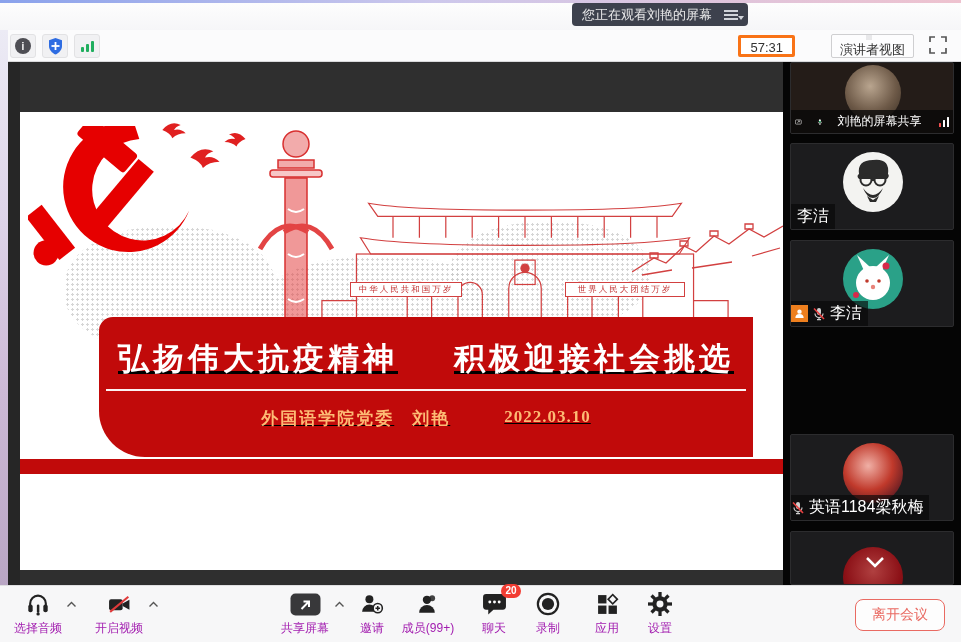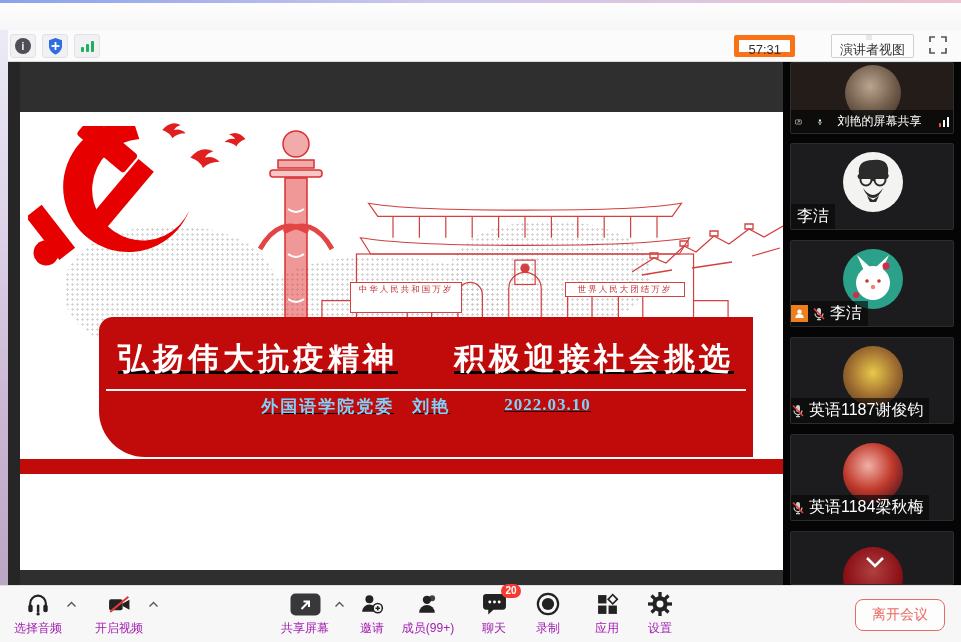--- a/index.html
+++ b/index.html
@@ -24,21 +24,21 @@
   .statusbar { position:absolute; left:0; top:30px; width:961px; height:32px;
               background:#fbfbfc; border-bottom:1px solid #d9d9db; }
   .chips { position:absolute; left:10px; top:4px; display:flex; gap:6px; }
   .chip { width:26px; height:24px; background:#f1f1f3; border:1px solid #e2e2e4;
           border-radius:3px; display:flex; align-items:center; justify-content:center; cursor:pointer; }
   .info-circle { width:16px; height:16px; border-radius:50%; background:#4e4e54; color:#fff;
           font-size:10px; font-weight:bold; display:flex; align-items:center; justify-content:center; }
   .sigbars { display:flex; align-items:flex-end; gap:2px; }
   .sigbars b { display:block; width:3px; background:#1fae5e; border-radius:1px; }
   .timer-box { position:absolute; right:166px; top:5px; height:22px; background:#fff;
-          border:5px solid #f97316; border-radius:2px; padding:2px 9px; font-size:13px; color:#333; }
+          border:3px solid #f97316; border-radius:2px; padding:2px 9px; font-size:13px; color:#333; }
   .view-box { position:absolute; right:47px; top:4px; height:24px; display:flex; align-items:center;
           gap:6px; border:1px solid #cfcfd1; background:#fdfdfe; border-radius:2px;
           padding:0 8px; font-size:13px; color:#333; cursor:pointer;flex-direction:column; }
   .view-icon { position:relative; width:13px; height:12px; background:#4b4b4d; }
   .view-icon::after { content:""; position:absolute; left:0; top:0; width:6px; height:5px; background:#e8e8ea; }
   .caret-down { width:0; height:0; border-left:4px solid transparent; border-right:4px solid transparent;
           border-top:5px solid #666; }
   .fullscreen-btn { position:absolute; right:14px; top:6px; cursor:pointer; }
 
   
@@ -57,21 +57,21 @@
 
   .gate-banner { position:absolute; border:1px solid #d24040; color:#c23333; font-size:8.5px;
           line-height:13px; text-align:center; letter-spacing:2px; background:#fff; overflow:hidden; }
 
   .red-banner { position:absolute; left:79px; top:205px; width:654px; height:140px;
           background:#c10a0a; border-radius:14px 0 0 46px; z-index:5;text-decoration:underline; }
   .slide-title { margin-top:21px; display:flex; justify-content:center; gap:56px;
           color:#fff; font-size:31px; font-weight:bold; letter-spacing:4px;
           font-family:"Liberation Serif", serif; white-space:nowrap; }
   .title-underline { width:640px; height:2px; background:#fff; opacity:.95; margin:9px auto 0 auto; }
-  .slide-subtitle { margin-top:4px; display:flex; justify-content:center; color:#7dd3fc;
+  .slide-subtitle { margin-top:16px; display:flex; justify-content:center; color:#fdba74;
           font-size:17px; font-weight:bold; letter-spacing:2px;
           font-family:"Liberation Serif", serif; white-space:nowrap; }
   .sub-name { margin-left:18px; }
   .sub-date { margin-left:54px; letter-spacing:1px; }
   .red-strip { position:absolute; left:0; top:347px; width:763px; height:15px; background:#c10a0a; z-index:4; }
 
   
   .sidebar { position:absolute; left:783px; top:62px; width:178px; height:523px; background:#050505; }
   .tile { position:absolute; left:7px; width:164px; background:#1c1c1e; border:1px solid #2c2c2e;
           border-radius:2px; overflow:hidden; cursor:pointer; }
@@ -101,20 +101,29 @@
           border:1px solid #e96a62; border-radius:8px; color:#e96a62; font-size:14px;
           display:flex; align-items:center; justify-content:center; cursor:pointer; }
 </style>
 </head>
 <body>
 
 <div class="app">
 
   <div class="titlebar">
     <div class="titlebar-edge"></div>
+    <div class="watch-badge">
+      <span>您正在观看刘艳的屏幕</span>
+      <span class="hamb">
+          <i></i>
+          <i></i>
+          <i></i>
+          <em></em>
+        </span>
+    </div>
   </div>
 
   <div class="statusbar">
     <div class="chips">
       <div class="chip">
         <span class="info-circle">i</span>
       </div>
       <div class="chip">
         <svg width="15" height="17" viewBox="0 0 15 17">
           <path d="M7.5 0 L14 2.3 V8 C14 12 11 14.8 7.5 16.6 C4 14.8 1 12 1 8 V2.3 Z" fill="#2e6ce2"></path>
@@ -201,21 +210,21 @@
           <path d="M84 130 V106 A12 12 0 0 1 108 106 V130"></path>
           <path d="M134 130 V106 A12 12 0 0 1 158 106 V130"></path>
           <path d="M184 130 V100 A16 16 0 0 1 216 100 V130"></path>
           <path d="M242 130 V106 A12 12 0 0 1 266 106 V130"></path>
           <path d="M292 130 V106 A12 12 0 0 1 316 106 V130"></path>
           <rect x="190" y="72" width="20" height="24"></rect>
           <circle cx="200" cy="80" r="4" fill="#d24040"></circle>
         </g>
       </svg>
 
-      <div class="gate-banner" style="left:330px; top:170px; width:112px; height:31px;">中华人民共和国万岁</div>
+      <div class="gate-banner" style="left:330px; top:170px; width:112px; height:15px;">中华人民共和国万岁</div>
       <div class="gate-banner" style="left:545px; top:170px; width:120px; height:15px;">世界人民大团结万岁</div>
 
       <svg style="position:absolute; left:612px; top:106px;" width="151" height="58" viewBox="0 0 151 58">
         <g stroke="#d24040" fill="none" stroke-width="1.3">
           <path d="M0 54 L22 40 L34 45 L52 28 L64 34 L82 18 L97 26 L117 11 L132 19 L151 8"></path>
           <path d="M18 40 h8 v-5 h-8 z M48 28 h8 v-5 h-8 z M78 18 h8 v-5 h-8 z M113 11 h8 v-5 h-8 z"></path>
           <path d="M10 57 L40 52 M60 50 L100 44 M120 38 L148 30"></path>
         </g>
       </svg>
 
@@ -297,32 +306,20 @@
         </span>
         <svg width="14" height="14" viewBox="0 0 14 14">
           <rect x="5" y="1" width="4" height="7" rx="2" fill="#cfcfcf"></rect>
           <path d="M3 6.5 a4 4 0 0 0 8 0 M7 10.5 V12 M5 12.6 h4" stroke="#cfcfcf" stroke-width="1.2" fill="none"></path>
           <line x1="2" y1="1.5" x2="12" y2="12" stroke="#e84040" stroke-width="1.6"></line>
         </svg>
         <span>李洁</span>
       </div>
     </div>
 
-    <div class="tile" style="top:275px; height:87px;">
-      <div class="avatar" style="left:52px; top:8px; width:60px; height:60px;
-           background:radial-gradient(circle at 50% 45%, #e8c84a, #9c6a30 55%, #4a3220);"></div>
-      <div class="tile-nametag">
-        <svg width="14" height="14" viewBox="0 0 14 14">
-          <rect x="5" y="1" width="4" height="7" rx="2" fill="#cfcfcf"></rect>
-          <path d="M3 6.5 a4 4 0 0 0 8 0 M7 10.5 V12 M5 12.6 h4" stroke="#cfcfcf" stroke-width="1.2" fill="none"></path>
-          <line x1="2" y1="1.5" x2="12" y2="12" stroke="#e84040" stroke-width="1.6"></line>
-        </svg>
-        <span>英语1187谢俊钧</span>
-      </div>
-    </div>
 
     <div class="tile" style="top:372px; height:87px;">
       <div class="avatar" style="left:52px; top:8px; width:60px; height:60px;
            background:radial-gradient(circle at 42% 38%, #f0b0a6, #c0392b 48%, #5a1a22 82%, #2a1214);"></div>
       <div class="tile-nametag">
         <svg width="14" height="14" viewBox="0 0 14 14">
           <rect x="5" y="1" width="4" height="7" rx="2" fill="#cfcfcf"></rect>
           <path d="M3 6.5 a4 4 0 0 0 8 0 M7 10.5 V12 M5 12.6 h4" stroke="#cfcfcf" stroke-width="1.2" fill="none"></path>
           <line x1="2" y1="1.5" x2="12" y2="12" stroke="#e84040" stroke-width="1.6"></line>
         </svg>

